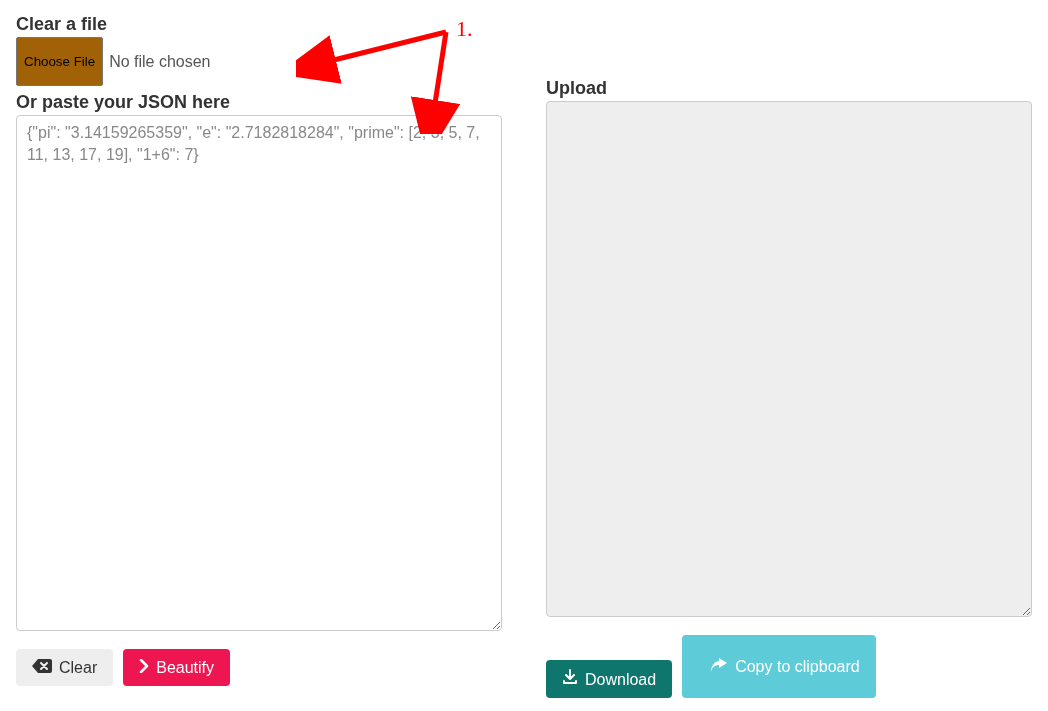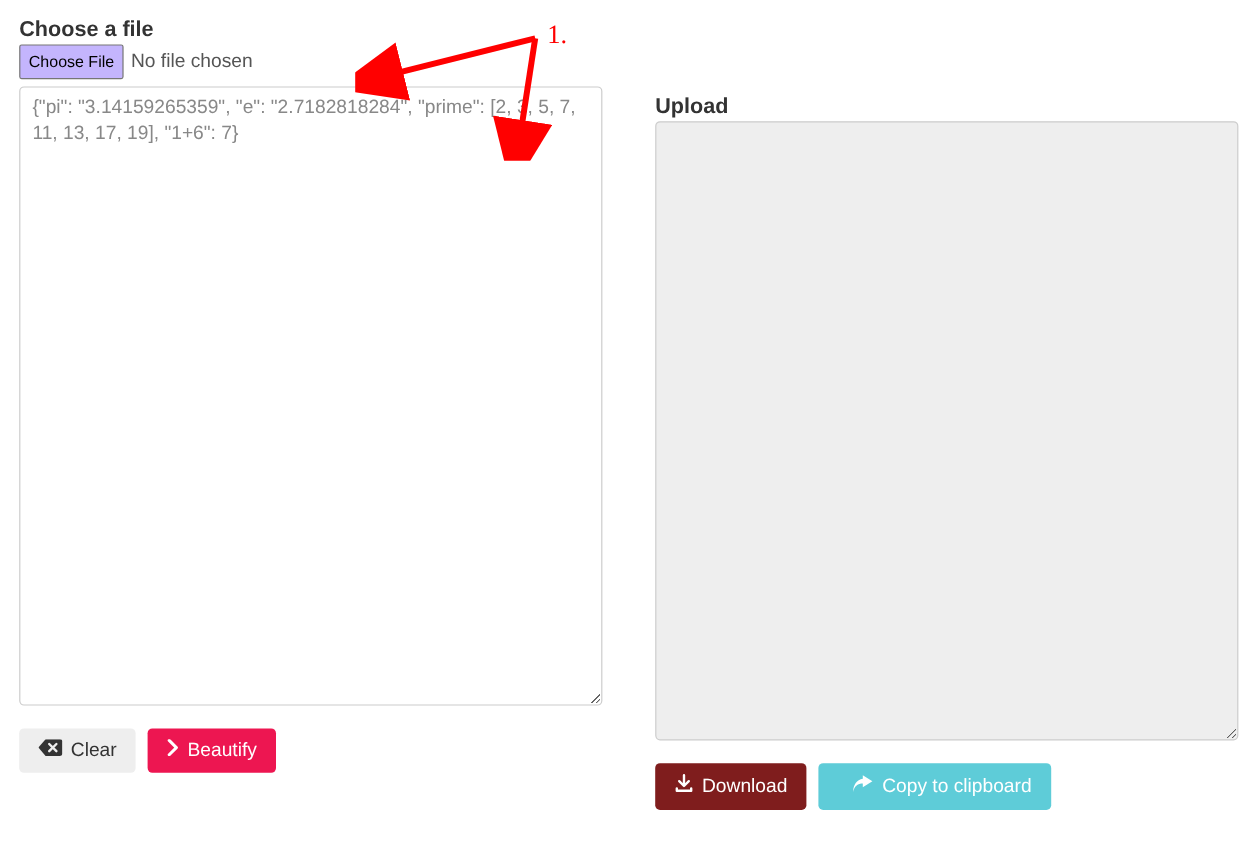--- a/index.html
+++ b/index.html
@@ -28,23 +28,23 @@
     margin: 0 0 2px 0;
   }
   .file-row {
     display: flex;
     align-items: center;
     gap: 6px;
     margin-bottom: 6px;
   }
   .file-btn {
     font: 13.333px Arial;
-    background: #c4b5fd;
+    background: #a16207;
     border: 1px solid #767676;
-    padding: 6px 7px;
+    padding: 16px 7px;
     border-radius: 2px;
     color: #000;
     cursor: pointer;
   }
   .file-status {
     font-size: 16px;
     color: #555;
   }
   .textarea {
     width: 100%;
@@ -82,22 +82,23 @@
   }
   .btn-pink {
     background: #ed1651;
     color: #fff;
   }
   .btn-default {
     background: #eee;
     color: #333;
   }
   .btn-blue {
-    background: #7f1d1d;
+    background: #0f766e;
     color: #fff;
+    margin-top: 25px;
   }
   .btn-lightblue {
     background: #5eccd8;
     color: #fff;
     padding-left: 28px;
   }
   .icon {
     display: inline-block;
     vertical-align: middle;
   }
@@ -127,27 +128,28 @@
       </marker>
     </defs>
 
     <line x1="150" y1="18" x2="30" y2="48" stroke="#ff0000" stroke-width="5" marker-end="url(#ah)"></line>
 
     <line x1="150" y1="18" x2="138" y2="96" stroke="#ff0000" stroke-width="5" marker-end="url(#ah)"></line>
   </svg>
   <span class="ann-number" style="left:440px; top:2px;">1.</span>
 
   <div class="col">
-    <div class="label-heading">Choose a file</div>
+    <div class="label-heading">Clear a file</div>
 
     <div class="file-row">
       <button class="file-btn">Choose File</button>
       <span class="file-status">No file chosen</span>
     </div>
 
+    <div class="label-heading">Or paste your JSON here</div>
 
     <textarea class="textarea" placeholder="{&quot;pi&quot;: &quot;3.14159265359&quot;, &quot;e&quot;: &quot;2.7182818284&quot;, &quot;prime&quot;: [2, 3, 5, 7, 11, 13, 17, 19], &quot;1+6&quot;: 7}" style=""></textarea>
 
     <div class="btn-row">
       <button class="btn btn-default">
         <span class="icon">
           <svg width="20" height="14" viewBox="0 0 20 14">
             <path d="M6 0 H18 A2 2 0 0 1 20 2 V12 A2 2 0 0 1 18 14 H6 L0 7 Z" fill="#333"></path>
             <path d="M9 4 L15 10 M15 4 L9 10" stroke="#eee" stroke-width="2" stroke-linecap="round"></path>
           </svg>

